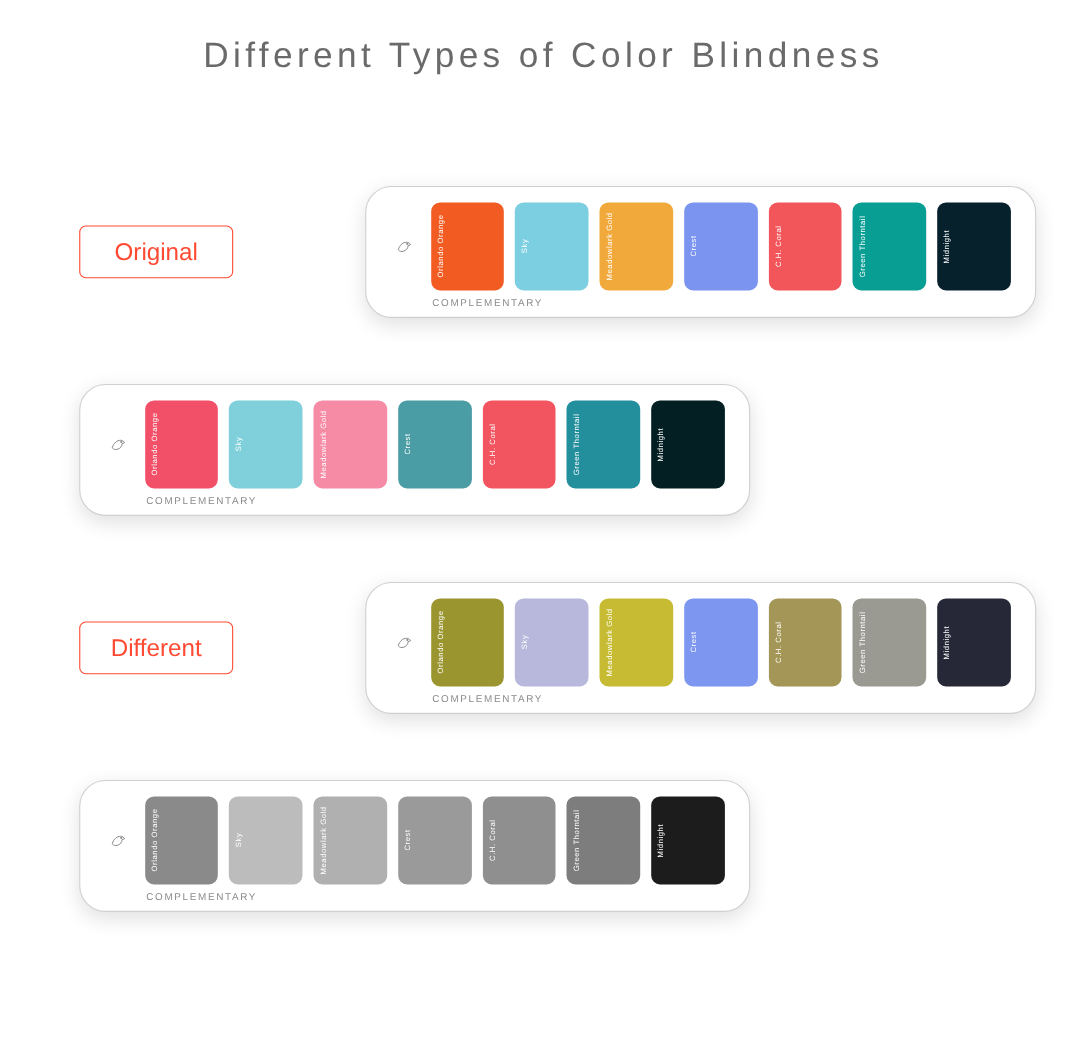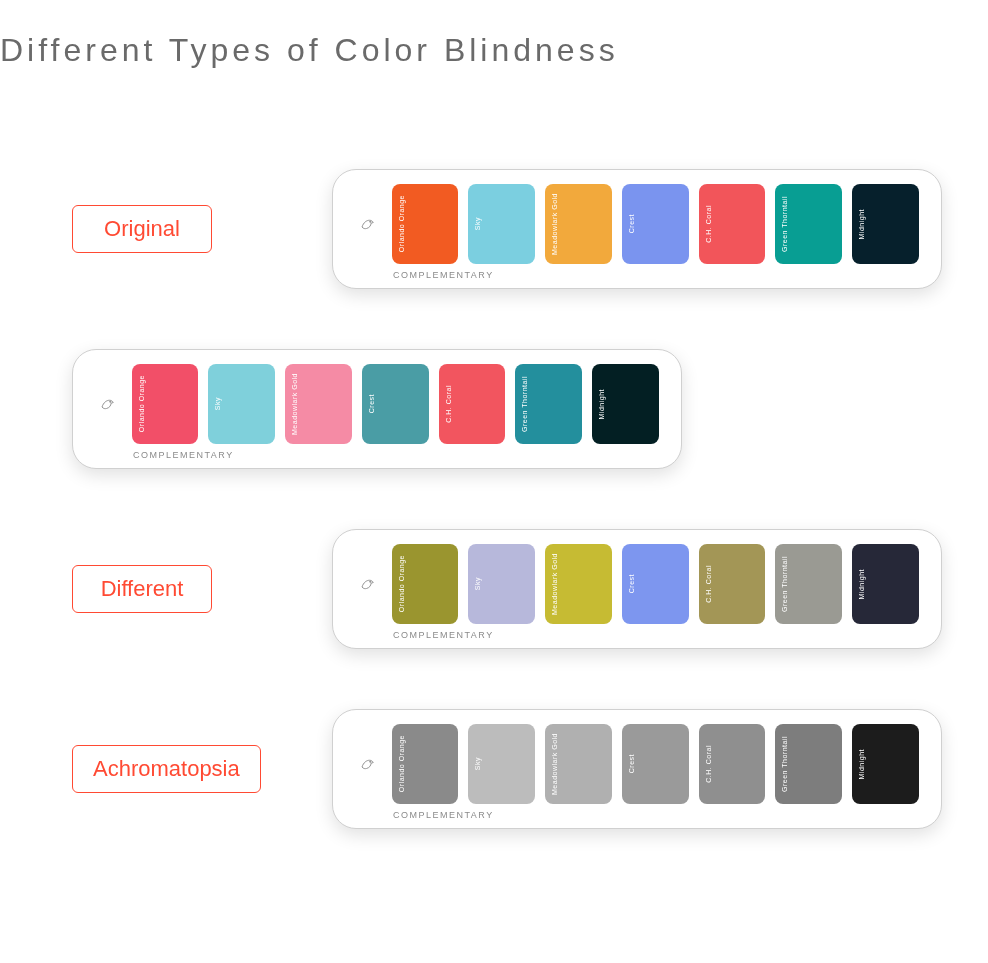--- a/index.html
+++ b/index.html
@@ -4,21 +4,21 @@
 <style>
   * { box-sizing: border-box; margin: 0; padding: 0; }
   body {
     width: 988px;
     height: 963px;
     background: #ffffff;
     font-family: -apple-system, BlinkMacSystemFont, "Segoe UI", Helvetica, Arial, sans-serif;
     padding-top: 32px;
   }
   .title {
-    text-align: left;
+    text-align: center;
     font-size: 32px;
     font-weight: 300;
     letter-spacing: 4px;
     color: #6a6a6a;
     margin-bottom: 100px;
   }
   .rows {
     display: flex;
     flex-direction: column;
     gap: 60px;
@@ -199,23 +199,20 @@
             <div class="swatch-label">Green Thorntail</div>
           </div>
           <div class="swatch" style="background: rgb(38, 40, 56);">
             <div class="swatch-label">Midnight</div>
           </div>
         </div>
         <div class="caption">COMPLEMENTARY</div>
       </div>
     </div>
     <div class="row">
-      <div class="tag-wrap">
-        <div class="tag">Achromatopsia</div>
-      </div>
       <div class="card">
         <div class="swatch-row">
           <div class="bird">
             <svg width="18" height="18" viewBox="0 0 24 24" fill="none" stroke="#888" stroke-width="1.2">
               <path d="M4 16c2-6 6-9 10-9 2 0 4 1 5 3l-3 1c0 3-2 6-6 7-2 .5-4 .3-6-2z"></path>
               <circle cx="15" cy="9" r="0.8" fill="#888"></circle>
             </svg>
           </div>
           <div class="swatch" style="background: rgb(138, 138, 138);">
             <div class="swatch-label">Orlando Orange</div>

